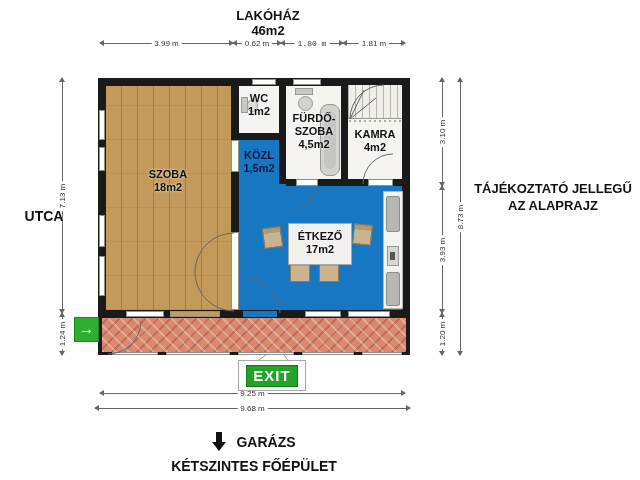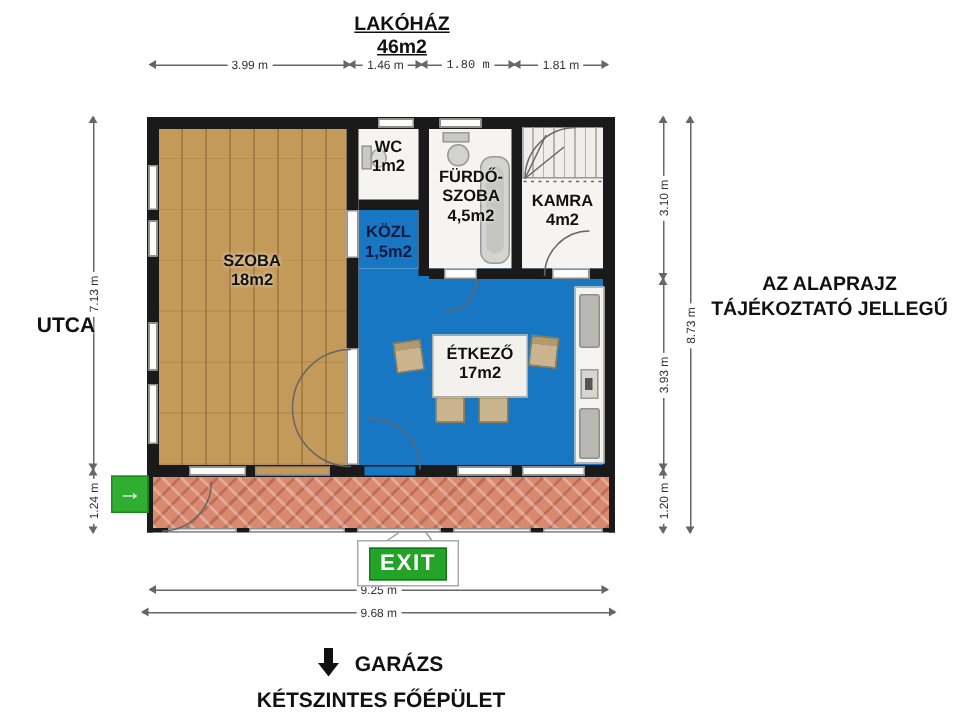--- a/index.html
+++ b/index.html
@@ -54,30 +54,30 @@
   .go-arrow{position:absolute;background:#2fae2f;border:1px solid #1d8a1d;color:#fff;
       font-weight:bold;font-size:16px;line-height:21px;text-align:center;}
   .footer-row{position:absolute;display:flex;align-items:center;justify-content:center;gap:10px;
       font-weight:bold;font-size:14px;color:#111;}
 </style>
 </head>
 <body>
 
 <div class="stage">
 
-  <div class="rlabel big abs" style="left:98px;top:8px;width:340px;text-decoration:underline;">
+  <div class="rlabel big abs" style="left:98px;top:8px;width:340px;">
     <div>LAKÓHÁZ</div>
     <div>46m2</div>
   </div>
 
   <div class="hdim" style="left:100px;top:43px;width:133px;">
       <span class="dlbl">3.99 m</span>
     </div>
   <div class="hdim" style="left:233px;top:43px;width:48px;">
-      <span class="dlbl">1.46 m</span>
+      <span class="dlbl">0.62 m</span>
     </div>
   <div class="hdim" style="left:281px;top:43px;width:62px;font-family:Liberation Mono, monospace;">
       <span class="dlbl">1.80 m</span>
     </div>
   <div class="hdim" style="left:343px;top:43px;width:62px;">
       <span class="dlbl">1.81 m</span>
     </div>
 
   <div class="vdim" style="left:62px;top:78px;height:235px;">
       <span class="dlbl">7.13 m</span>
@@ -213,22 +213,22 @@
   </div>
   <div class="rlabel" style="left:288px;top:230px;width:64px;">
     <div>ÉTKEZŐ</div>
     <div>17m2</div>
   </div>
   <div class="rlabel" style="left:105px;top:321px;width:298px;">
   </div>
 
   <div class="rlabel side" style="left:14px;top:208px;width:60px;">UTCA</div>
   <div class="rlabel side" style="left:470px;top:180px;width:166px;font-size:13px;">
+    <div>TÁJÉKOZTATÓ JELLEGŰ</div>
     <div>AZ ALAPRAJZ</div>
-    <div>TÁJÉKOZTATÓ JELLEGŰ</div>
   </div>
 
   <div class="go-arrow" style="left:74px;top:317px;width:23px;height:23px;">→</div>
 
   <div class="exit-outer" style="left:238px;top:360px;width:66px;height:29px;"></div>
   <div class="exit-green" style="left:246px;top:365px;width:50px;height:20px;line-height:20px;">EXIT</div>
 
   <div class="footer-row" style="left:98px;top:458px;width:312px;">
     <span>KÉTSZINTES FŐÉPÜLET</span>
   </div>

